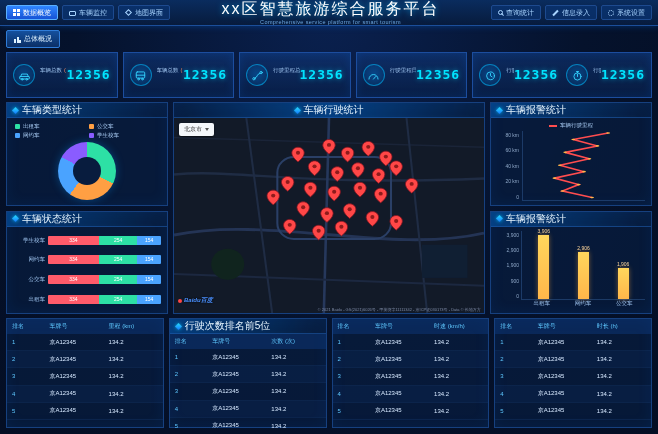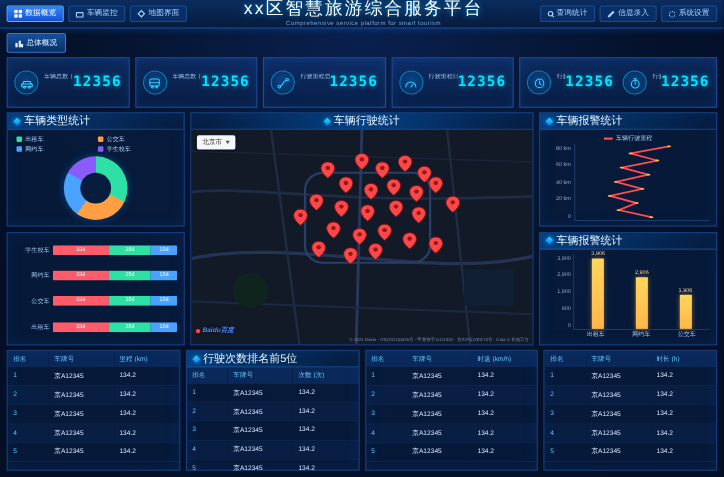--- a/index.html
+++ b/index.html
@@ -280,20 +280,24 @@
               <span class="lg"><i style="background:#ff9f43"></i>公交车</span>
               <span class="lg"><i style="background:#4aa3ff"></i>网约车</span>
               <span class="lg"><i style="background:#8a5cff"></i>学生校车</span>
             </div>
           <div class="donut-wrap">
             <div class="donut" style="background: conic-gradient(rgb(45, 224, 165) 0deg, rgb(45, 224, 165) 115.2deg, rgb(255, 159, 67) 115.2deg, rgb(255, 159, 67) 216deg, rgb(74, 163, 255) 216deg, rgb(74, 163, 255) 298.8deg, rgb(138, 92, 255) 298.8deg, rgb(138, 92, 255) 360deg);"></div>
           </div>
         </div>
       </div>
       <div class="panel">
+        <div class="panel-title">
+          <span class="t-ico"></span>
+          <span>车辆状态统计</span>
+        </div>
         <div class="panel-body">
             <div class="srow">
               <span class="slab">学生校车</span>
               <span class="sbar">
                 <i style="width:45.0%;background:#ff5b6a">334</i>
                 <i style="width:34.2%;background:#2de0a5">254</i>
                 <i style="width:20.8%;background:#4aa3ff">154</i>
               </span>
             </div>
             <div class="srow">

